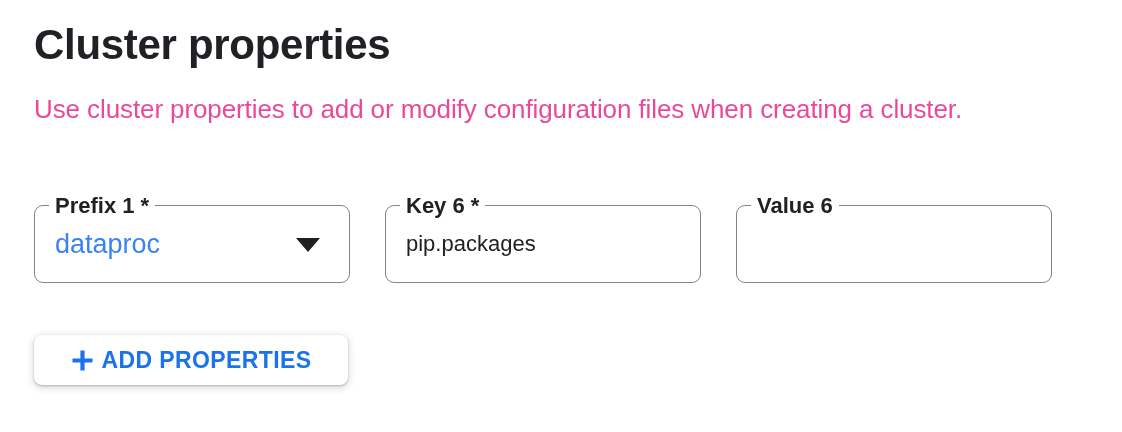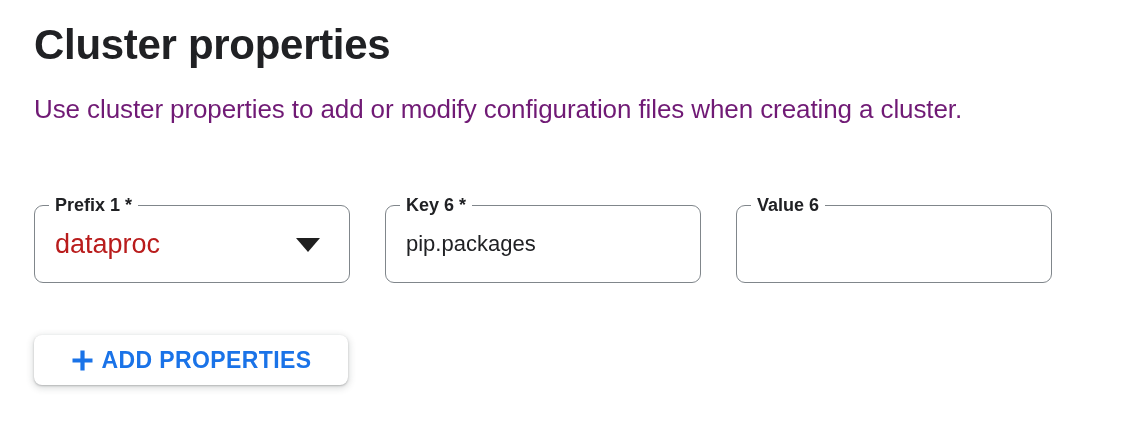--- a/index.html
+++ b/index.html
@@ -16,21 +16,21 @@
     font-size: 42px;
     font-weight: 700;
     letter-spacing: -0.3px;
     line-height: 1.1;
     color: #202124;
   }
   .page-desc {
     margin-top: 26px;
     font-size: 26px;
     font-weight: 400;
-    color: #701a75;
+    color: #ec4899;
     letter-spacing: -0.1px;
   }
 
   .fields-row {
     margin-top: 80px;
     display: flex;
     gap: 35px;
   }
   .field {
     position: relative;
@@ -41,29 +41,29 @@
     background: #ffffff;
     display: flex;
     align-items: center;
   }
   .field-label {
     position: absolute;
     top: -13px;
     left: 14px;
     background: #ffffff;
     padding: 0 6px;
-    font-size: 18px;
+    font-size: 22px;
     font-weight: 600;
     color: #202124;
     white-space: nowrap;
     line-height: 25px;
   }
   .field-value {
     font-size: 27px;
-    color: #b91c1c;
+    color: #3b82f6;
     padding-left: 20px;
     white-space: nowrap;
   }
   .field-input {
     border: none;
     outline: none;
     background: transparent;
     font-family: "Liberation Sans", sans-serif;
     font-size: 22px;
     color: #202124;

